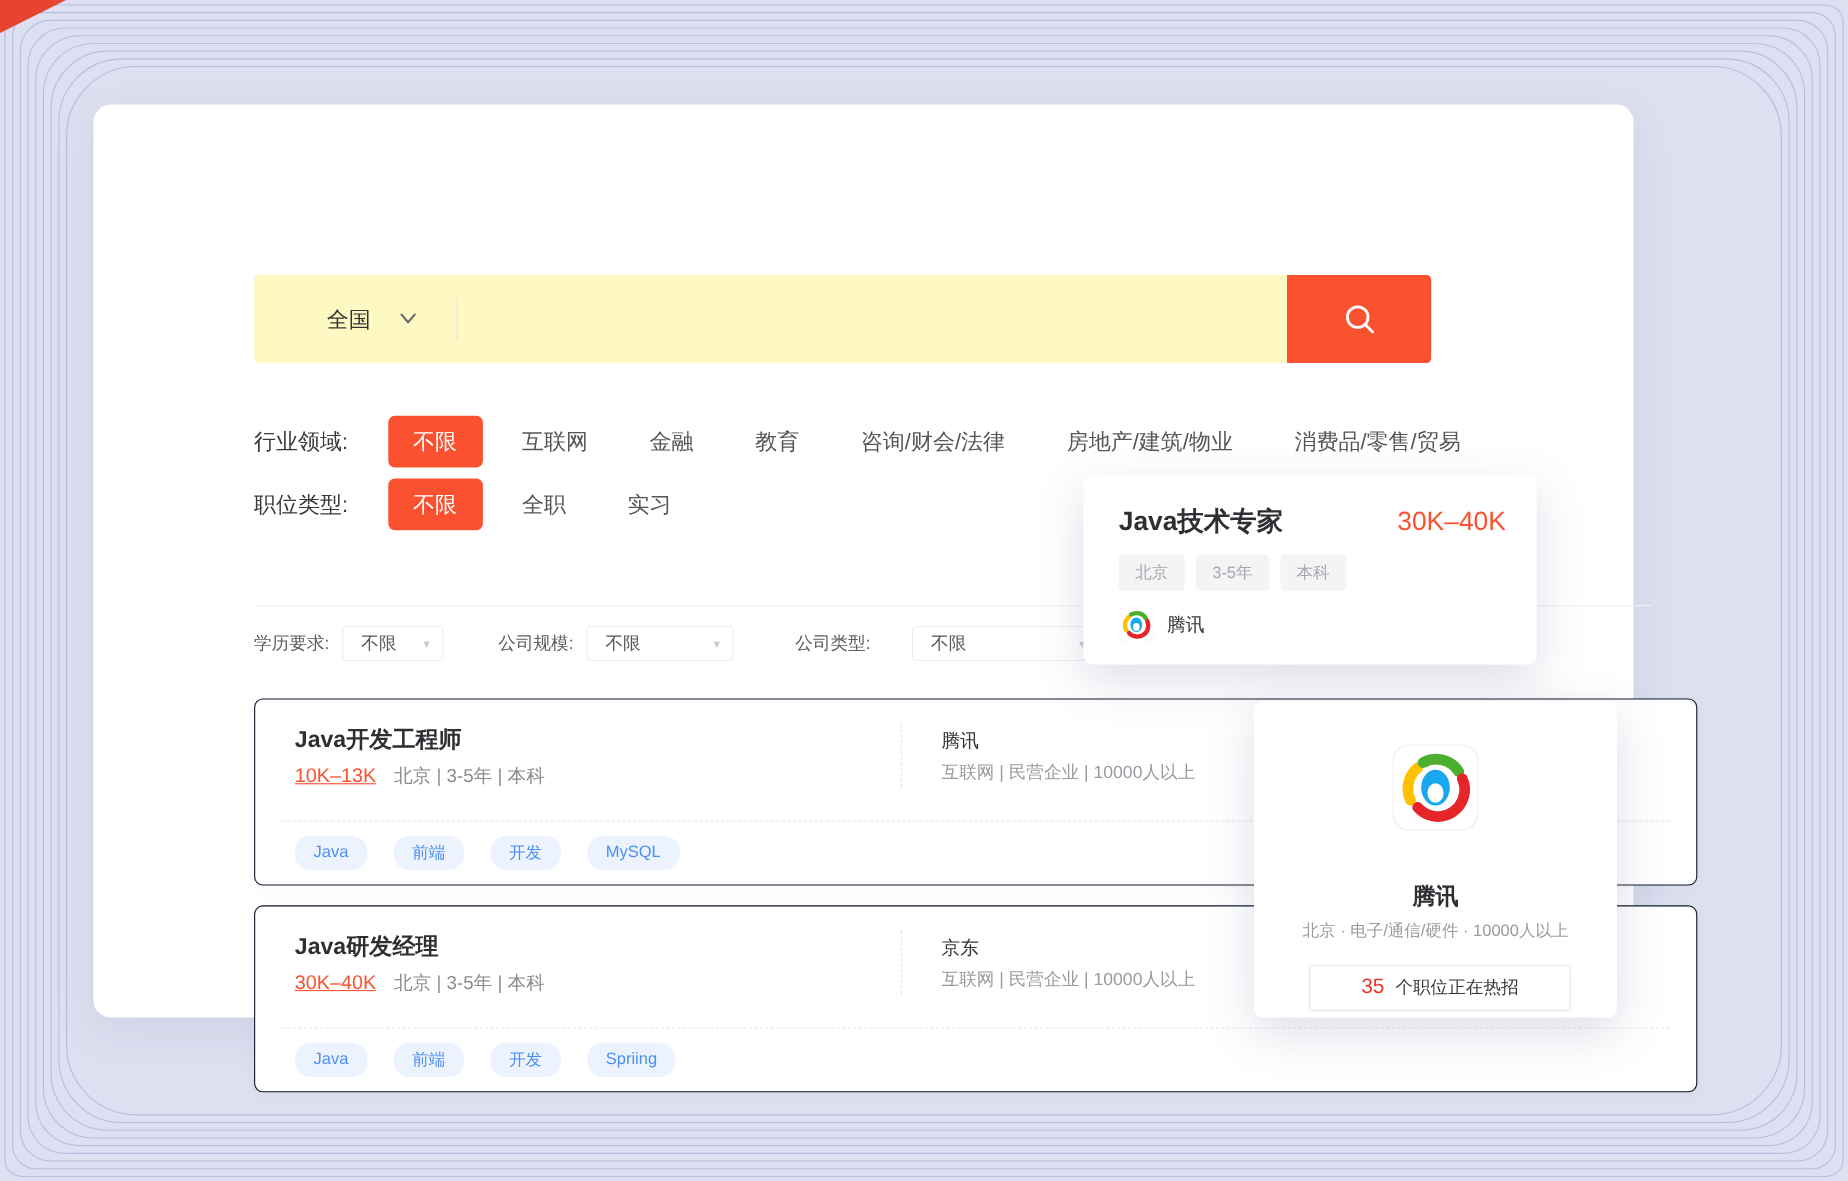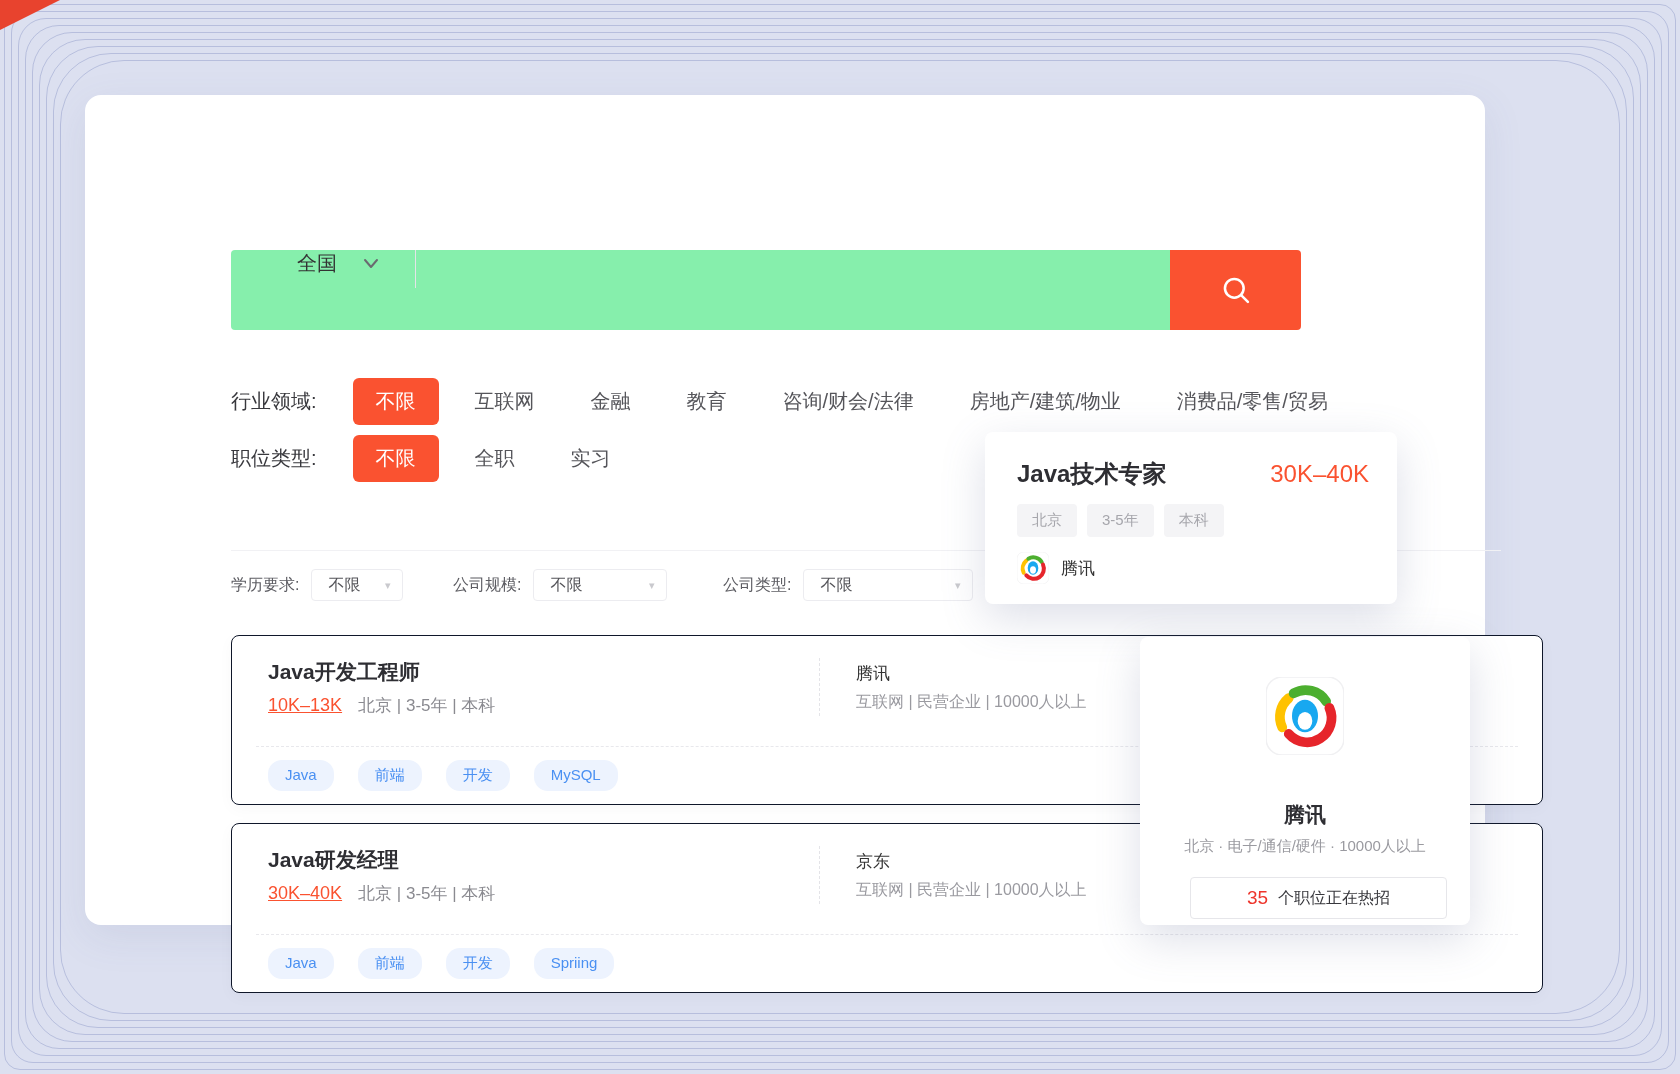--- a/index.html
+++ b/index.html
@@ -16,21 +16,21 @@
   .r7{inset:46px;border-radius:52px;} .r8{inset:53px;border-radius:58px;}
   .r9{inset:60px;border-radius:64px;}
   .corner-accent { position:absolute; left:0; top:0; width:60px; height:30px;
     background:#e8432e; clip-path:polygon(0 0,100% 0,0 100%); z-index:5; }
 
   .main-card { position:absolute; left:85px; top:95px; width:1400px; height:830px;
     background:#fff; border-radius:16px; box-shadow:0 12px 40px rgba(90,100,150,.10); }
 
   
   .search-bar { position:absolute; left:146px; top:155px; width:939px; height:80px;
-    background:#86efac; border-radius:4px 0 0 4px; display:flex; align-items:flex-start; }
+    background:#fef9c3; border-radius:4px 0 0 4px; display:flex; align-items:center; }
   .region-select { display:flex; align-items:center; padding-left:66px; width:184px; cursor:pointer; }
   .region-label { font-size:20px; color:#333; }
   .region-select svg { margin-left:26px; }
   .search-divider { width:1px; height:38px; background:#e4e4e8; }
   .search-input { flex:1; margin-left:22px; border:none; outline:none; background:transparent;
     font-size:20px; color:#333; font-family:"Liberation Sans", sans-serif; }
   .search-input::placeholder { color:#c3c3c8; }
   .search-btn { position:absolute; left:1085px; top:155px; width:131px; height:80px;
     background:#fa5230; border:none; border-radius:0 4px 4px 0; cursor:pointer;
     display:flex; align-items:center; justify-content:center; }
@@ -41,21 +41,21 @@
   .filter-row-2 { top:340px;justify-content:space-between; }
   .filter-label { font-size:20px; color:#38383d; margin-right:36px; }
   .filter-pill-selected { background:#fa5230; color:#fff; font-size:20px;
     padding:10px 23px; border-radius:6px; margin-right:36px; cursor:pointer; }
   .filter-opt { font-size:20px; color:#55555a; margin-right:56px; cursor:pointer; white-space:nowrap; }
 
   .section-divider { position:absolute; left:146px; top:455px; width:1270px; height:1px; background:#f1f1f4; }
 
   
   .dd-group { position:absolute; top:474px; display:flex; align-items:center;justify-content:space-between; }
-  .dd-g1 { left:146px; } .dd-g2 { left:368px; } .dd-g3 { left:638px; }
+  .dd-g1 { left:146px; } .dd-g2 { left:368px; } .dd-g3 { left:638px;gap:26px; }
   .dd-label { font-size:16px; color:#5c5c62; margin-right:12px; }
   .dd-box { height:32px; border:1px solid #ececf0; border-radius:4px; background:#fff;
     display:flex; align-items:center; justify-content:space-between; padding:0 12px 0 16px; cursor:pointer; }
   .dd-b1 { width:92px; } .dd-b2 { width:134px; } .dd-b3 { width:170px; }
   .dd-value { font-size:16px; color:#55555a; }
   .dd-caret { font-size:11px; color:#c9c9ce; }
   .dd-partial { position:absolute; left:940px; top:474px; width:150px; height:32px;
     border:1px solid #ececf0; border-radius:4px; background:#fff; }
 
   
@@ -86,21 +86,21 @@
   .jp-tag { background:#f4f4f6; color:#a6a6ac; font-size:15px; padding:7px 15px; border-radius:4px; }
   .jp-company { position:absolute; left:32px; top:120px; display:flex; align-items:center; gap:12px; }
   .jp-company-name { font-size:17px; color:#333; }
 
   
   .company-popup { position:absolute; left:1140px; top:637px; width:330px; height:288px; z-index:11;
     background:#fff; border-radius:8px; box-shadow:0 14px 44px rgba(100,110,150,.22); text-align:center; }
   .cp-logo { position:absolute; left:126px; top:40px; width:78px; height:78px; }
   .cp-name { position:absolute; left:0; right:0; top:164px; font-size:21px; font-weight:bold; color:#2e2e33; }
   .cp-meta { position:absolute; left:0; right:0; top:200px; font-size:15px; color:#9a9aa0; white-space:nowrap; }
-  .cp-btn { position:absolute; left:50px; top:240px; width:257px; height:42px; background:#fff;
+  .cp-btn { position:absolute; left:50px; top:240px; width:238px; height:42px; background:#fff;
     border:1px solid #e6e6ea; border-radius:4px; cursor:pointer;
     display:flex; align-items:center; justify-content:center; gap:10px;
     font-family:"Liberation Sans", sans-serif; }
   .cp-btn-count { font-size:19px; color:#ee352c; }
   .cp-btn-label { font-size:16px; color:#38383d; }
 </style>
 </head>
 <body>
 
 <div class="screen">

